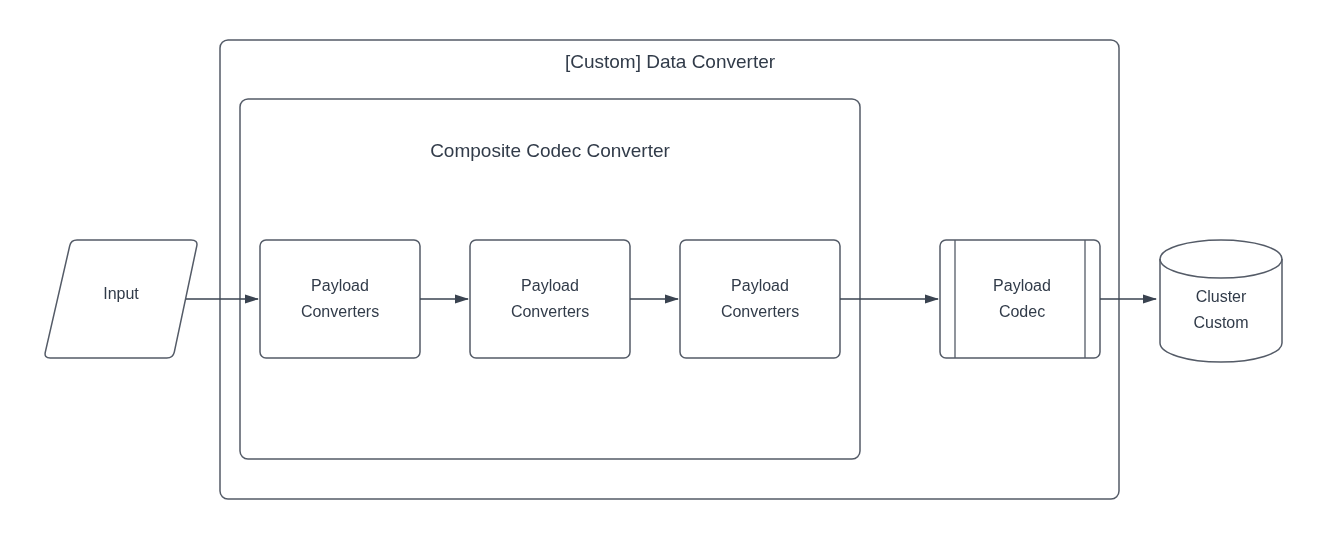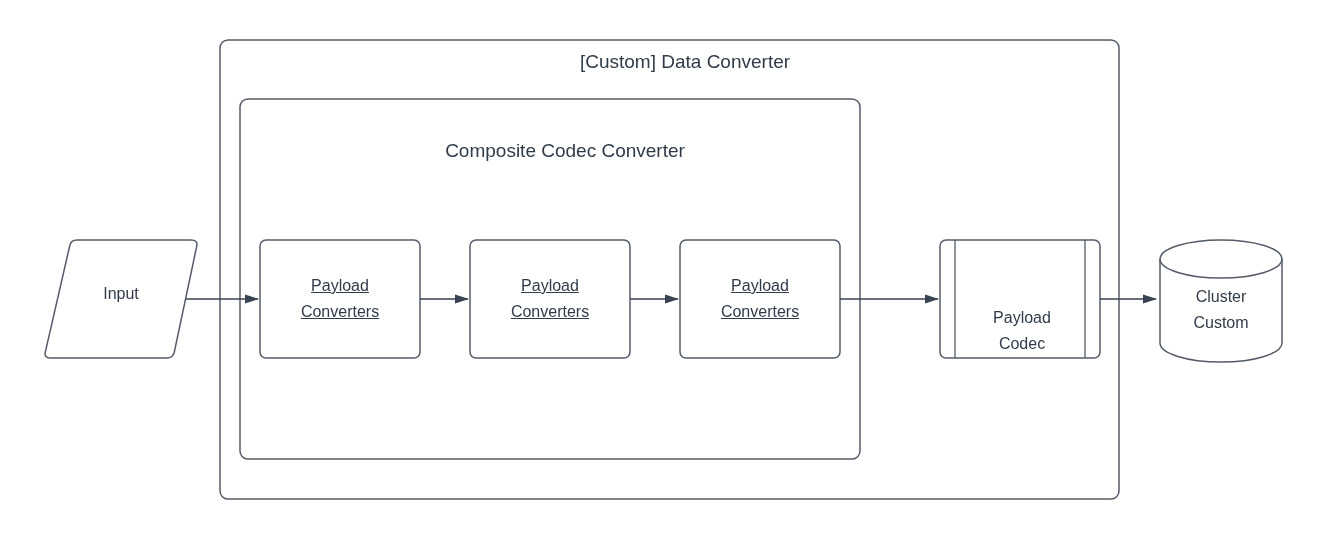--- a/index.html
+++ b/index.html
@@ -50,36 +50,35 @@
     position: absolute;
     display: flex;
     align-items: center;
     justify-content: center;
     text-align: center;
     color: var(--text);
   }
   .container-title {
     font-size: 19px;
     line-height: 24px;
-    margin-left: 15px;
   }
   .node-label {
     font-size: 16px;
     line-height: 26px;
   }
-  .node-label .wrap-narrow { display: inline-block; max-width: 120px; text-decoration: underline; }
+  .node-label .wrap-narrow { display: inline-block; max-width: 120px; }
   .node-label .wrap-tight  { display: inline-block; max-width: 92px; }
 
   .outer-title   { left: 220px; top: 40px;  width: 900px; height: 44px;  }
   .inner-title   { left: 240px; top: 99px;  width: 620px; height: 104px; }
   .input-label   { left: 44px;  top: 240px; width: 154px; height: 108px; }
   .pc1-label     { left: 260px; top: 240px; width: 160px; height: 118px; }
   .pc2-label     { left: 470px; top: 240px; width: 160px; height: 118px; }
   .pc3-label     { left: 680px; top: 240px; width: 160px; height: 118px; }
-  .codec-label   { left: 955px; top: 240px; width: 134px; height: 118px; margin-top: 32px; }
+  .codec-label   { left: 955px; top: 240px; width: 134px; height: 118px; }
   .storage-label { left: 1160px; top: 258px; width: 122px; height: 104px; }
 </style>
 </head>
 <body>
 
 <div class="canvas">
 
   <svg class="shapes-layer" width="1320" height="540" viewBox="0 0 1320 540">
     <defs>
       <marker id="arrowhead" markerWidth="15" markerHeight="10" refX="13" refY="5" orient="auto" markerUnits="userSpaceOnUse">

